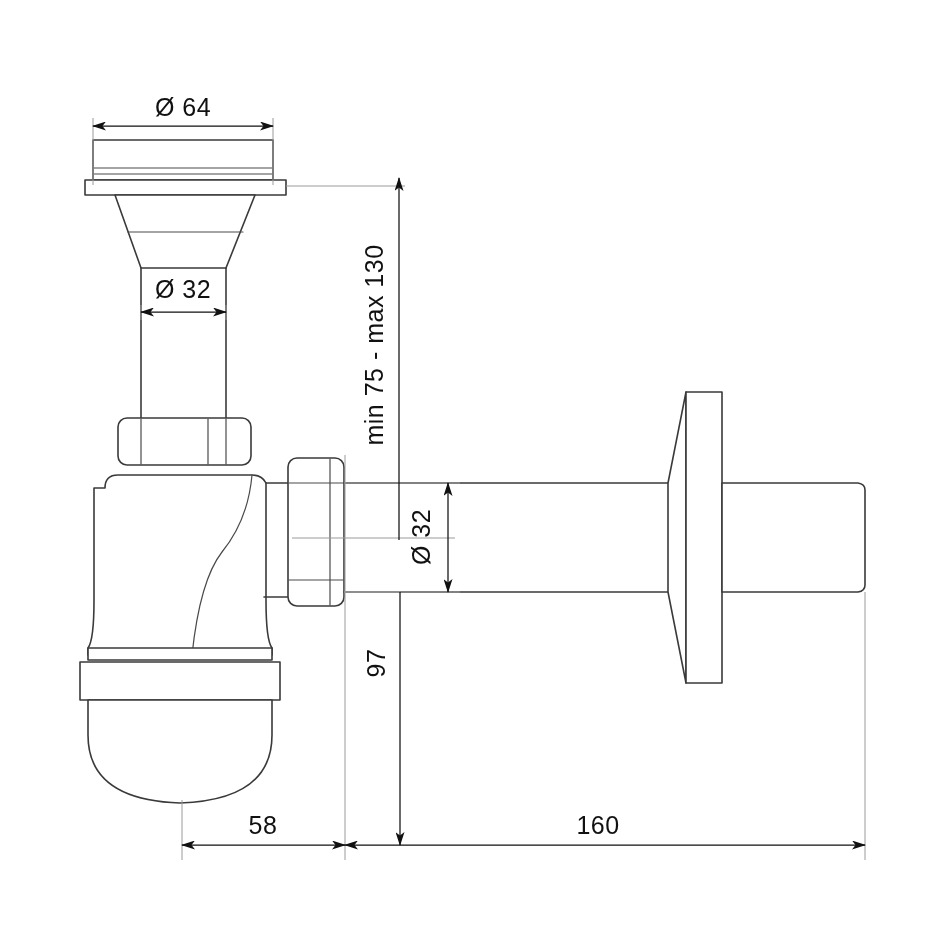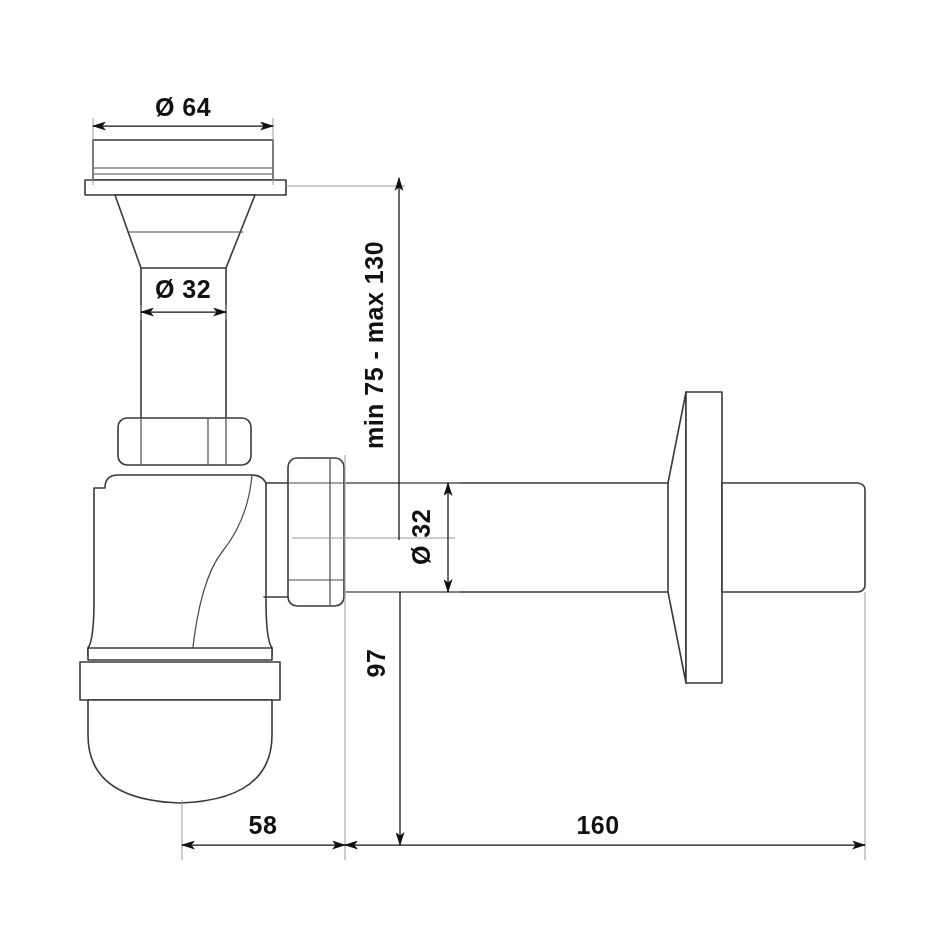--- a/index.html
+++ b/index.html
@@ -10,21 +10,20 @@
   }
   body {
     font-family: "Liberation Sans", sans-serif;
   }
   #drawing-sheet {
     position: relative;
     width: 950px;
     height: 950px;
     background: #ffffff;
     overflow: hidden;
-    font-weight: bold;
   }
   #drawing-sheet svg {
     display: block;
     width: 950px;
     height: 950px;
   }
   .part-line {
     fill: none;
     stroke: #3a3a3a;
     stroke-width: 1.6;

